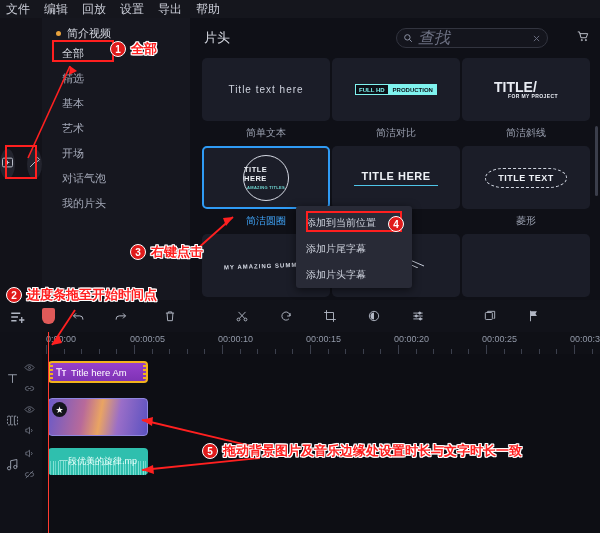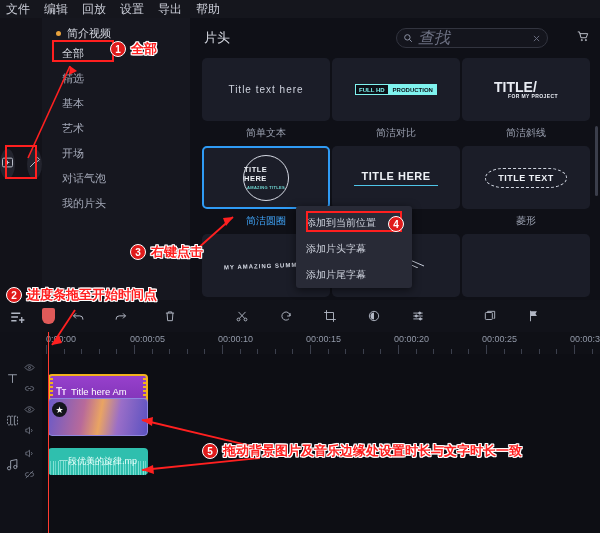--- a/index.html
+++ b/index.html
@@ -388,22 +388,22 @@
       <div class="cell">
         <div class="thumb"></div>
       </div>
 
     </div>
     <div class="scrollbar"></div>
   </div>
 
   <div class="ctxmenu">
     <div class="ctx-item">添加到当前位置</div>
+    <div class="ctx-item">添加片尾字幕</div>
     <div class="ctx-item">添加片头字幕</div>
-    <div class="ctx-item">添加片尾字幕</div>
   </div>
   <div class="ctx-sel-box"></div>
 
   <div class="toolbar">
     <div style="width:66px"></div>
     <div class="tb-ic">
       <svg width="15" height="15" viewBox="0 0 24 24" fill="none" stroke="currentColor" stroke-width="1.6">
         <path d="M8 7L4 11l4 4"></path>
           <path d="M4 11h10a5 5 0 0 1 5 5v1"></path>
       </svg>
@@ -582,21 +582,21 @@
           <div class="tick" style="left: 461.6px; height: 5px;"></div>
           <div class="tick" style="left: 479.2px; height: 5px;"></div>
           <div class="tick" style="left: 496.8px; height: 5px;"></div>
           <div class="tick" style="left: 514.4px; height: 5px;"></div>
           <div class="tick" style="left: 532px; height: 9px;"></div>
           <div class="tick" style="left: 549.6px; height: 5px;"></div>
         </div>
     </div>
 
     <div class="track" style="top:26px; width:558px;">
-      <div class="clip clip-text" style="left:6px; top:16px; width:100px; height:34px;">
+      <div class="clip clip-text" style="left:6px; top:3px; width:100px; height:22px;">
         <span class="handle" style="left:0"></span>
         <span class="tt">Tт</span>
         <span>Title here Am</span>
         <span class="handle" style="right:0"></span>
       </div>
     </div>
 
     <div class="track" style="top:62px; width:558px; height:46px;">
       <div class="clip clip-video" style="left:6px; top:4px; width:100px; height:38px;">
         <span class="star-badge">★</span>

